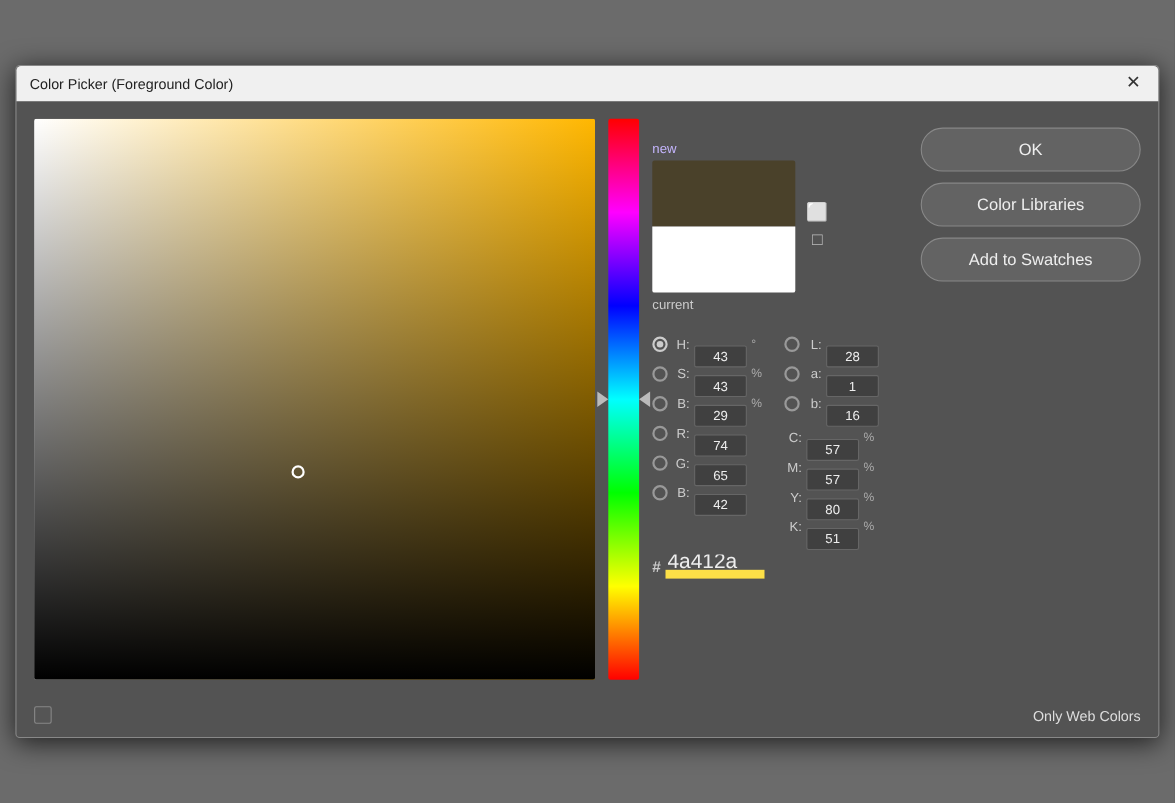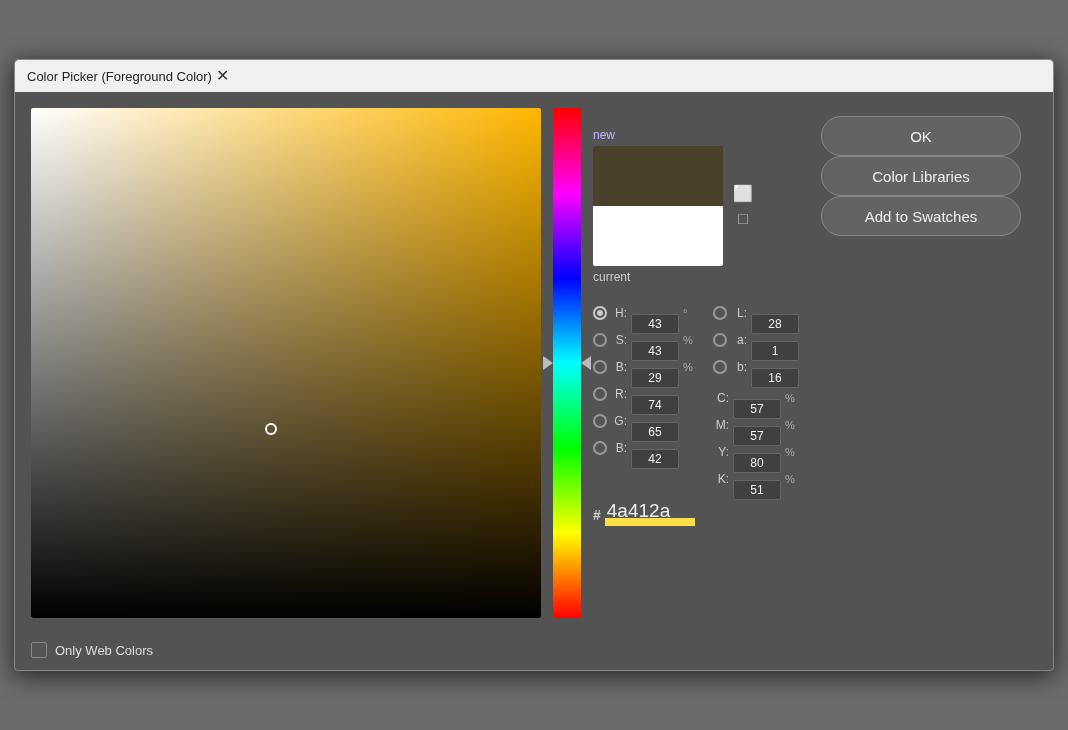--- a/index.html
+++ b/index.html
@@ -16,20 +16,21 @@
       background: #535353;
       border: 1px solid #888;
       border-radius: 4px;
       width: 1040px;
       padding: 0;
       box-shadow: 0 4px 24px rgba(0,0,0,0.7);
     }
     .title-bar {
       background: #f0f0f0;
       display: flex;
+      justify-content: space-between;
       align-items: center;
       padding: 6px 12px;
       border-radius: 4px 4px 0 0;
     }
     .title-bar-text {
       font-size: 13px;
       color: #222;
     }
     .close-btn {
       background: none;
@@ -245,23 +246,23 @@
       border-bottom: 8px solid #fde047;
       color: #eee;
       font-size: 19px;
       padding: 0 2px;
       outline: none;
     }
     
     .right-section {
       display: flex;
       flex-direction: column;
-      gap: 0;
+      gap: 10px;
       flex: 1;
-      align-items: center;
+      align-items: flex-end;
       padding-top: 8px;
     }
     .dialog-btn {
       width: 200px;
       height: 40px;
       background: #636363;
       border: 1px solid #888;
       border-radius: 20px;
       color: #eee;
       font-size: 15px;
@@ -294,20 +295,21 @@
       color: #aaa;
       font-size: 11px;
       width: 14px;
     }
     
     .bottom-bar {
       display: flex;
       align-items: center;
       gap: 8px;
       padding: 8px 16px 12px 16px;
+      justify-content: space-between;
     }
     .checkbox-custom {
       width: 16px;
       height: 16px;
       border: 1px solid #888;
       background: #555;
       border-radius: 2px;
       flex-shrink: 0;
     }
     .bottom-label {

